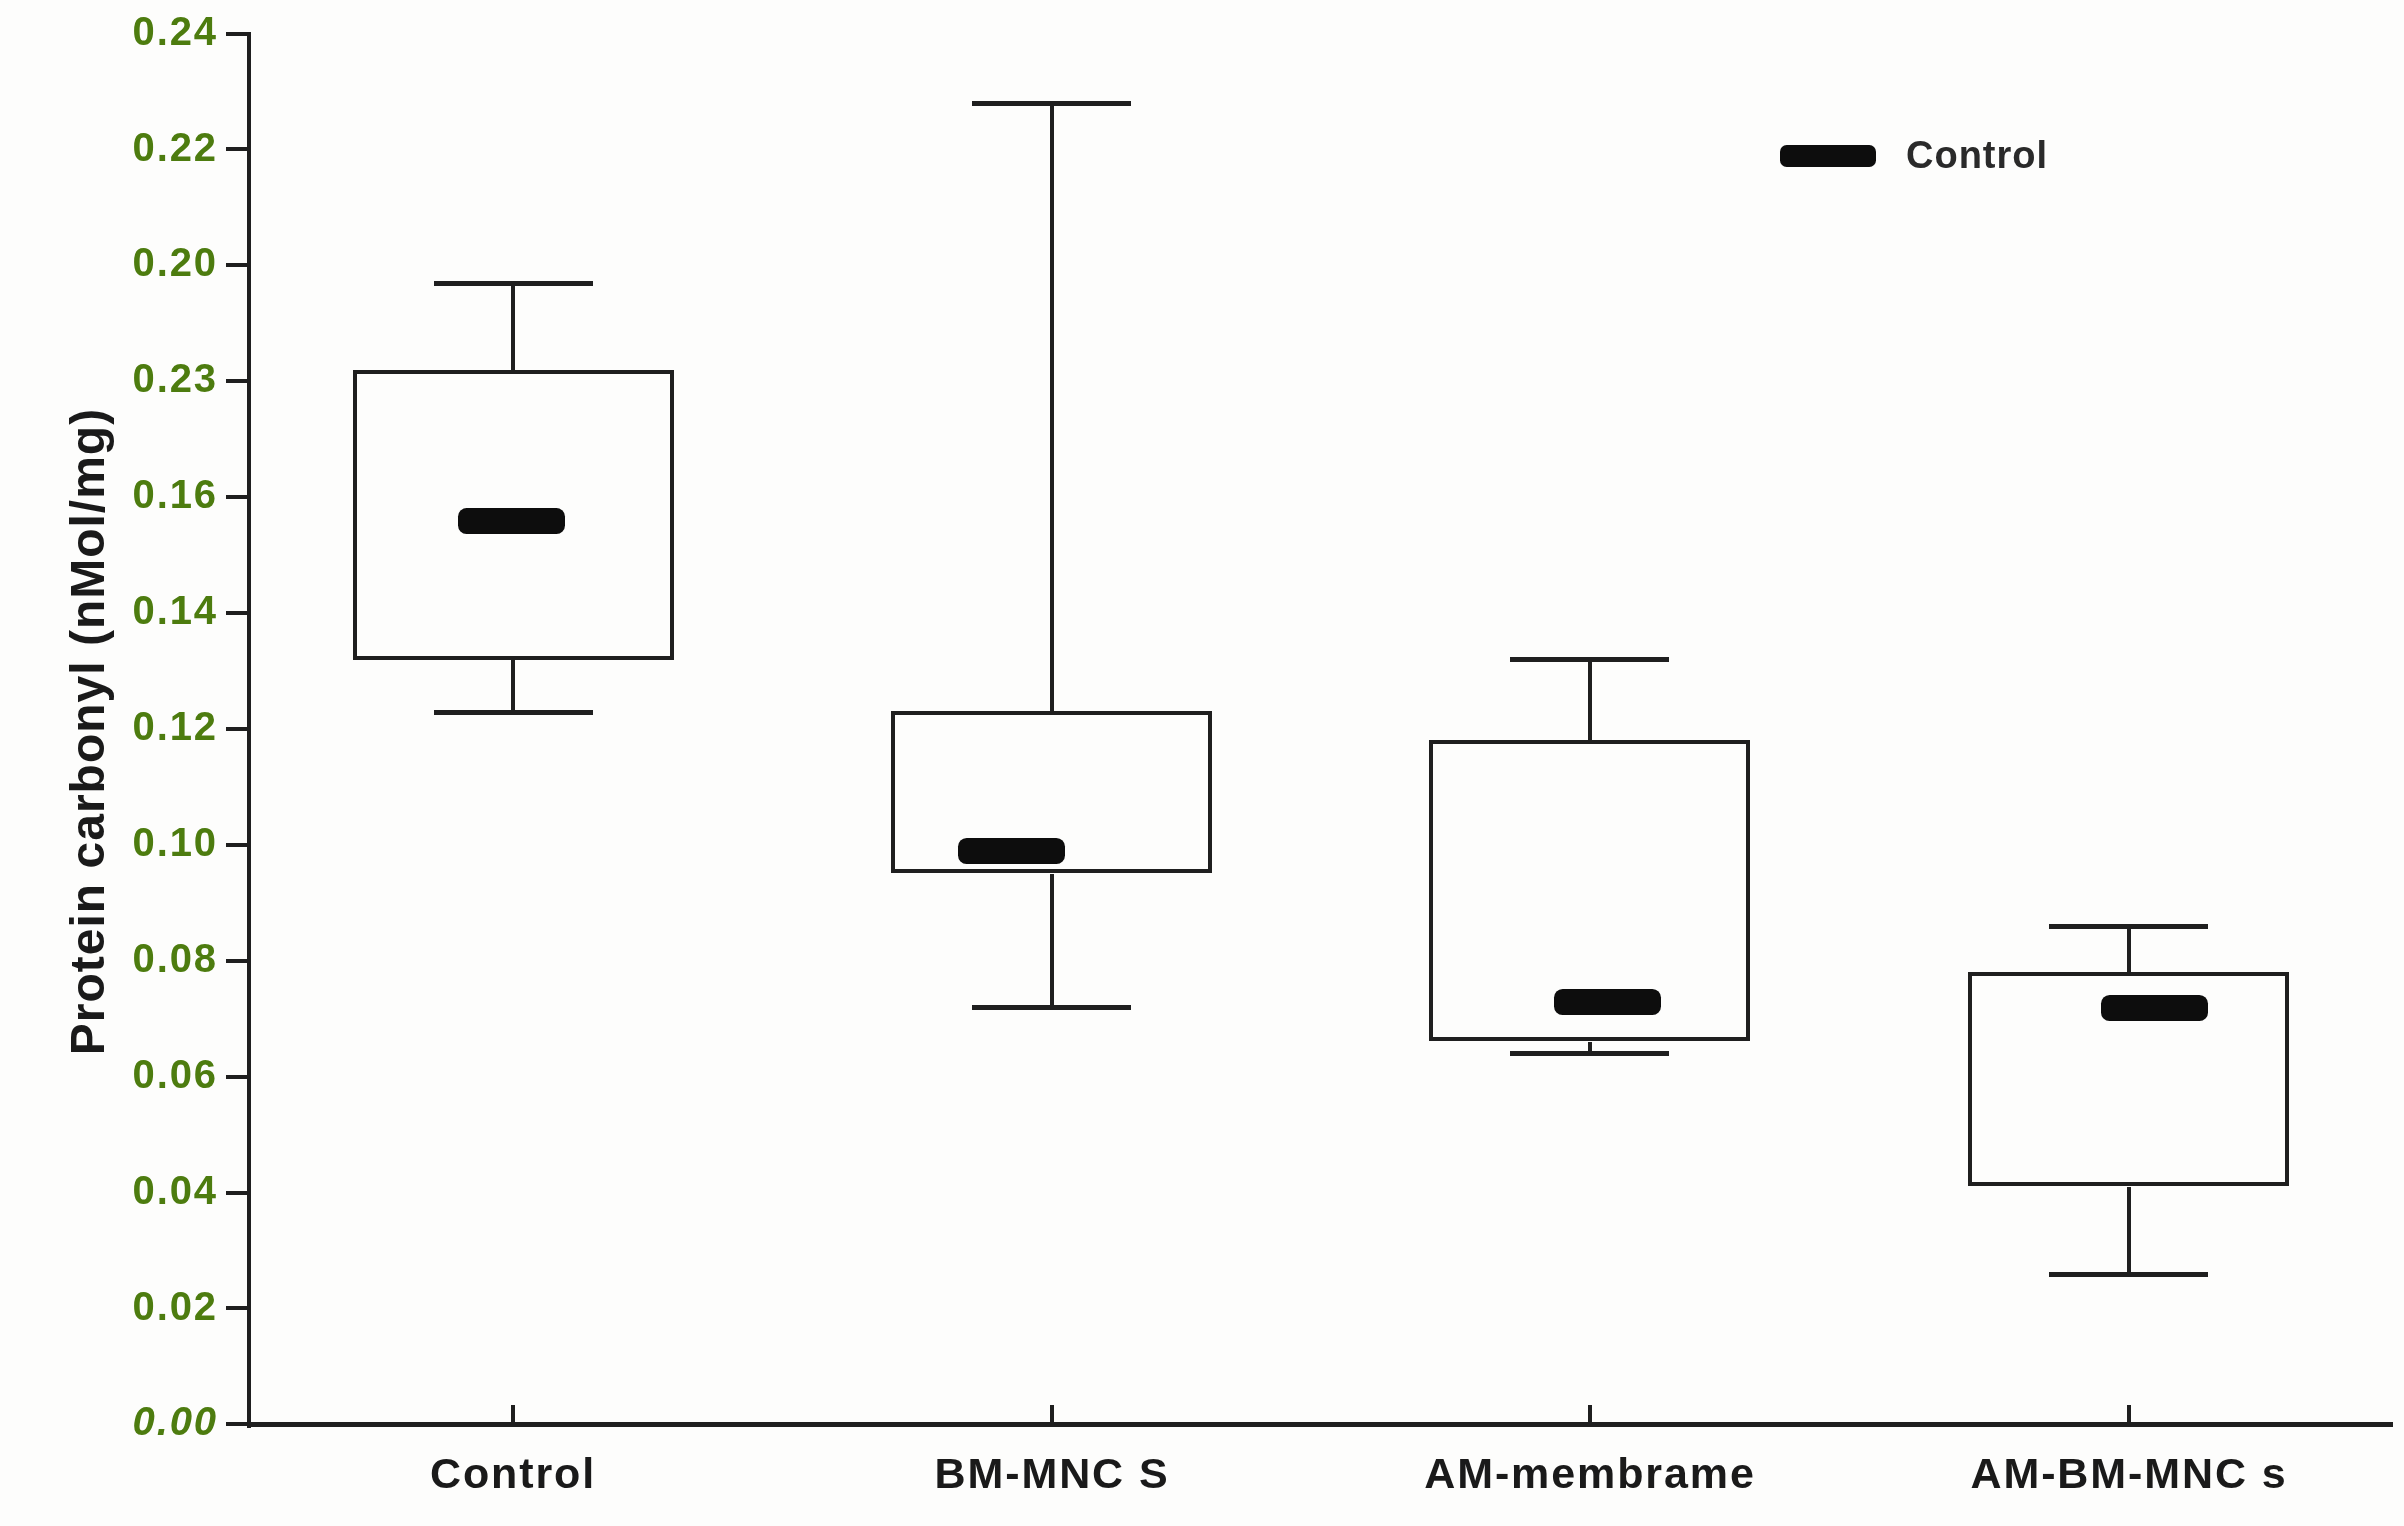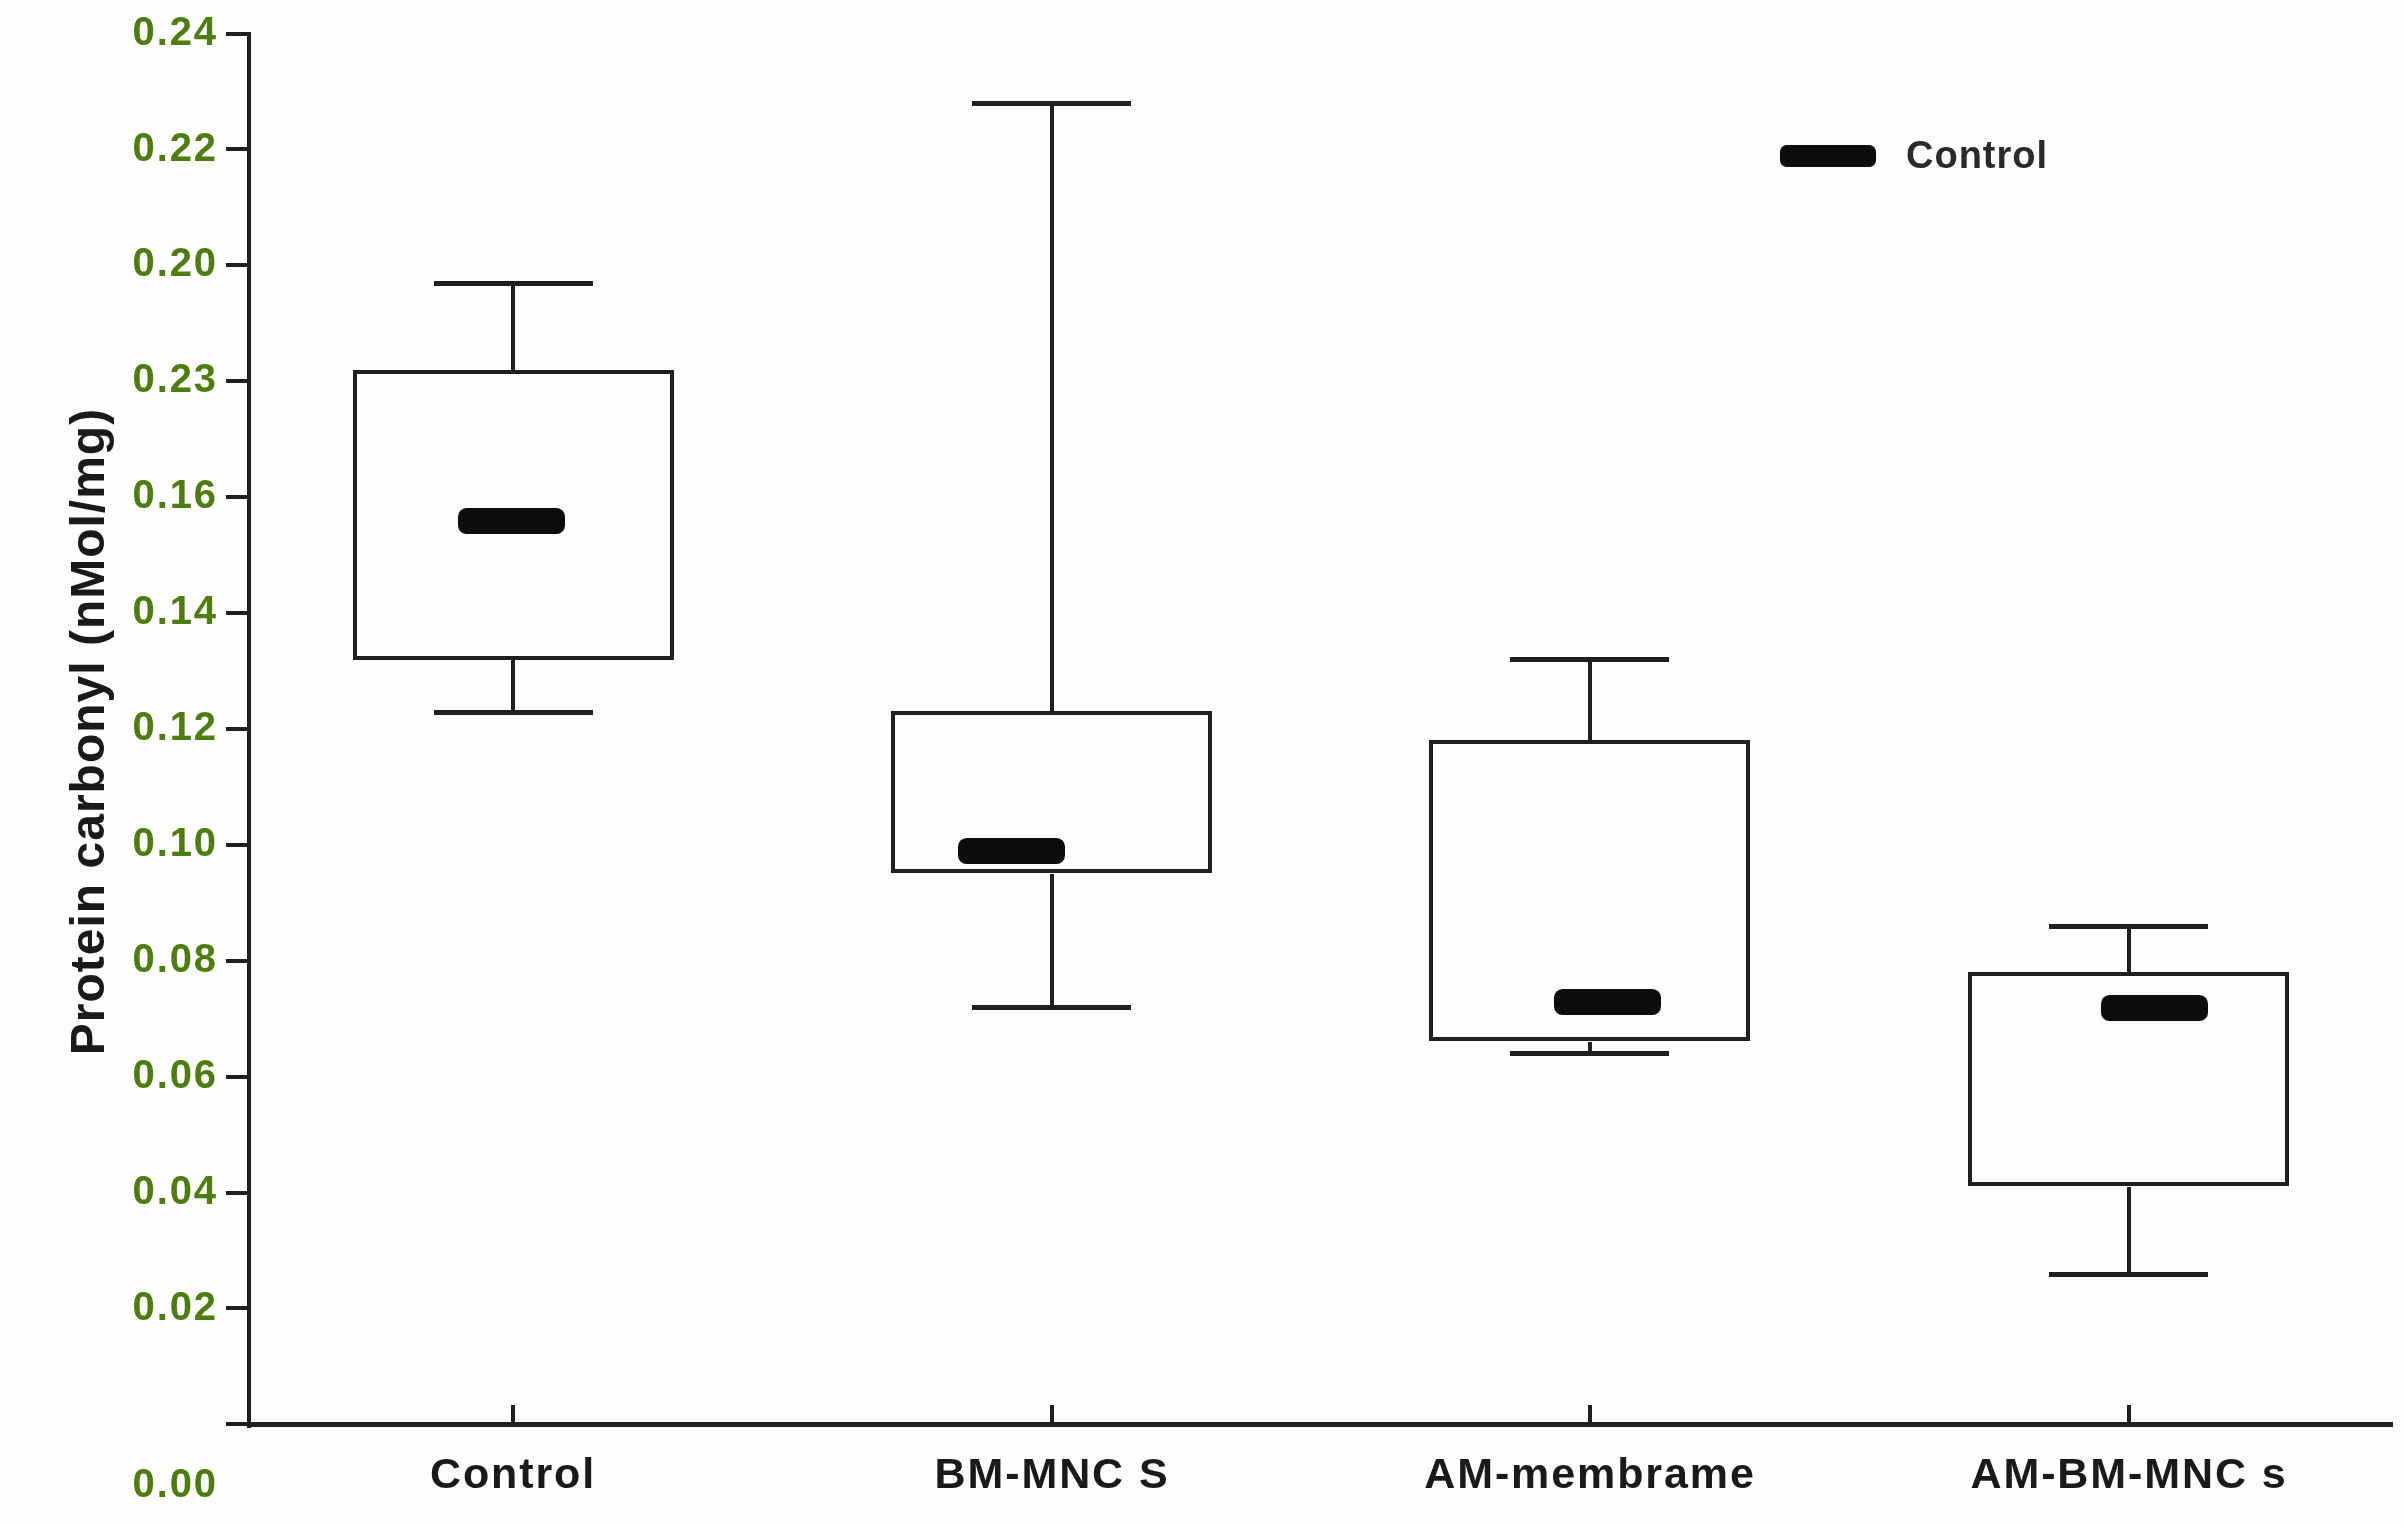--- a/index.html
+++ b/index.html
@@ -51,21 +51,21 @@
 
 <div id="figure">
 
   <div class="y-title">Protein carbonyl (nMol/mg)</div>
 
   <div class="axis-line" style="left:247px;top:32px;width:3.8px;height:1396px;"></div>
   <div class="axis-line" style="left:247px;top:1422px;width:2146px;height:4.8px;"></div>
 
   <div id="plot-dynamic">
       <div class="y-tick" style="left: 226px; top: 1422px;"></div>
-      <div class="y-tick-label" style="left: 65px; top: 1461px;">0.00</div>
+      <div class="y-tick-label" style="left: 65px; top: 1399px; font-style: italic;">0.00</div>
       <div class="y-tick" style="left: 226px; top: 1306px;"></div>
       <div class="y-tick-label" style="left: 65px; top: 1284px;">0.02</div>
       <div class="y-tick" style="left: 226px; top: 1191px;"></div>
       <div class="y-tick-label" style="left: 65px; top: 1168px;">0.04</div>
       <div class="y-tick" style="left: 226px; top: 1075px;"></div>
       <div class="y-tick-label" style="left: 65px; top: 1052px;">0.06</div>
       <div class="y-tick" style="left: 226px; top: 959px;"></div>
       <div class="y-tick-label" style="left: 65px; top: 936px;">0.08</div>
       <div class="y-tick" style="left: 226px; top: 843px;"></div>
       <div class="y-tick-label" style="left: 65px; top: 820px;">0.10</div>

